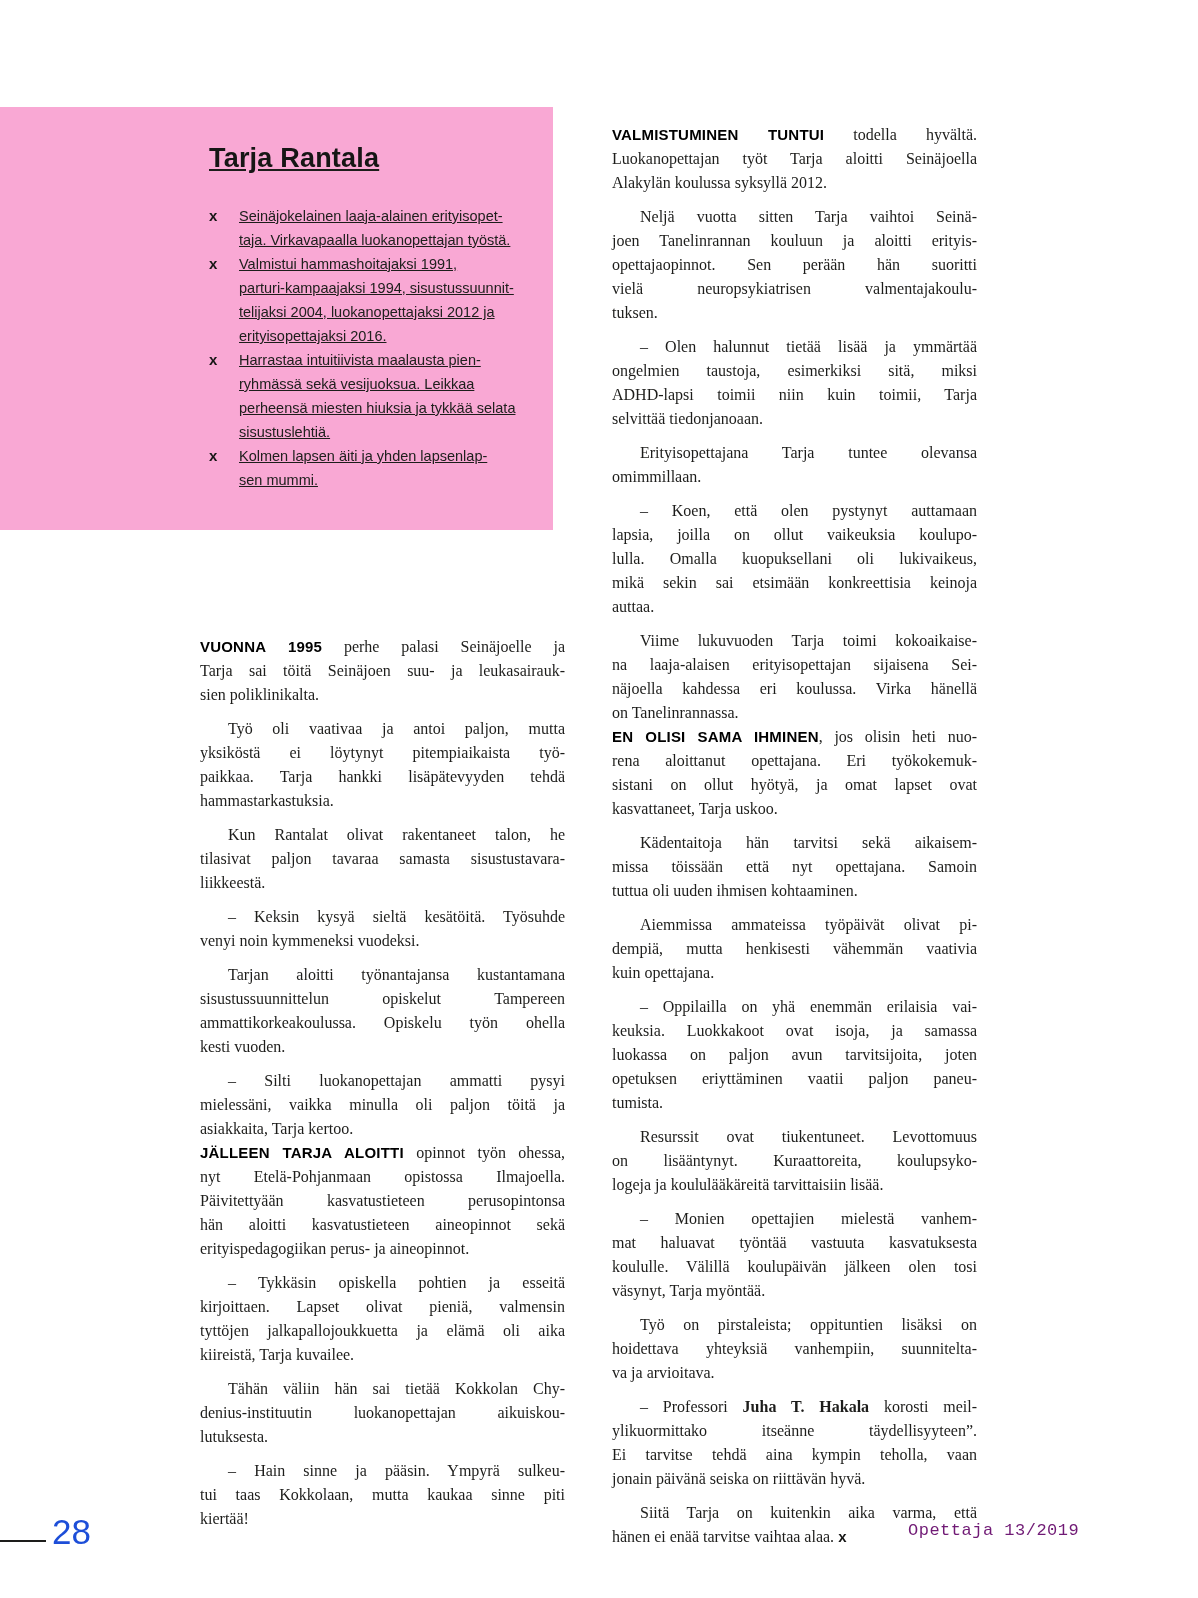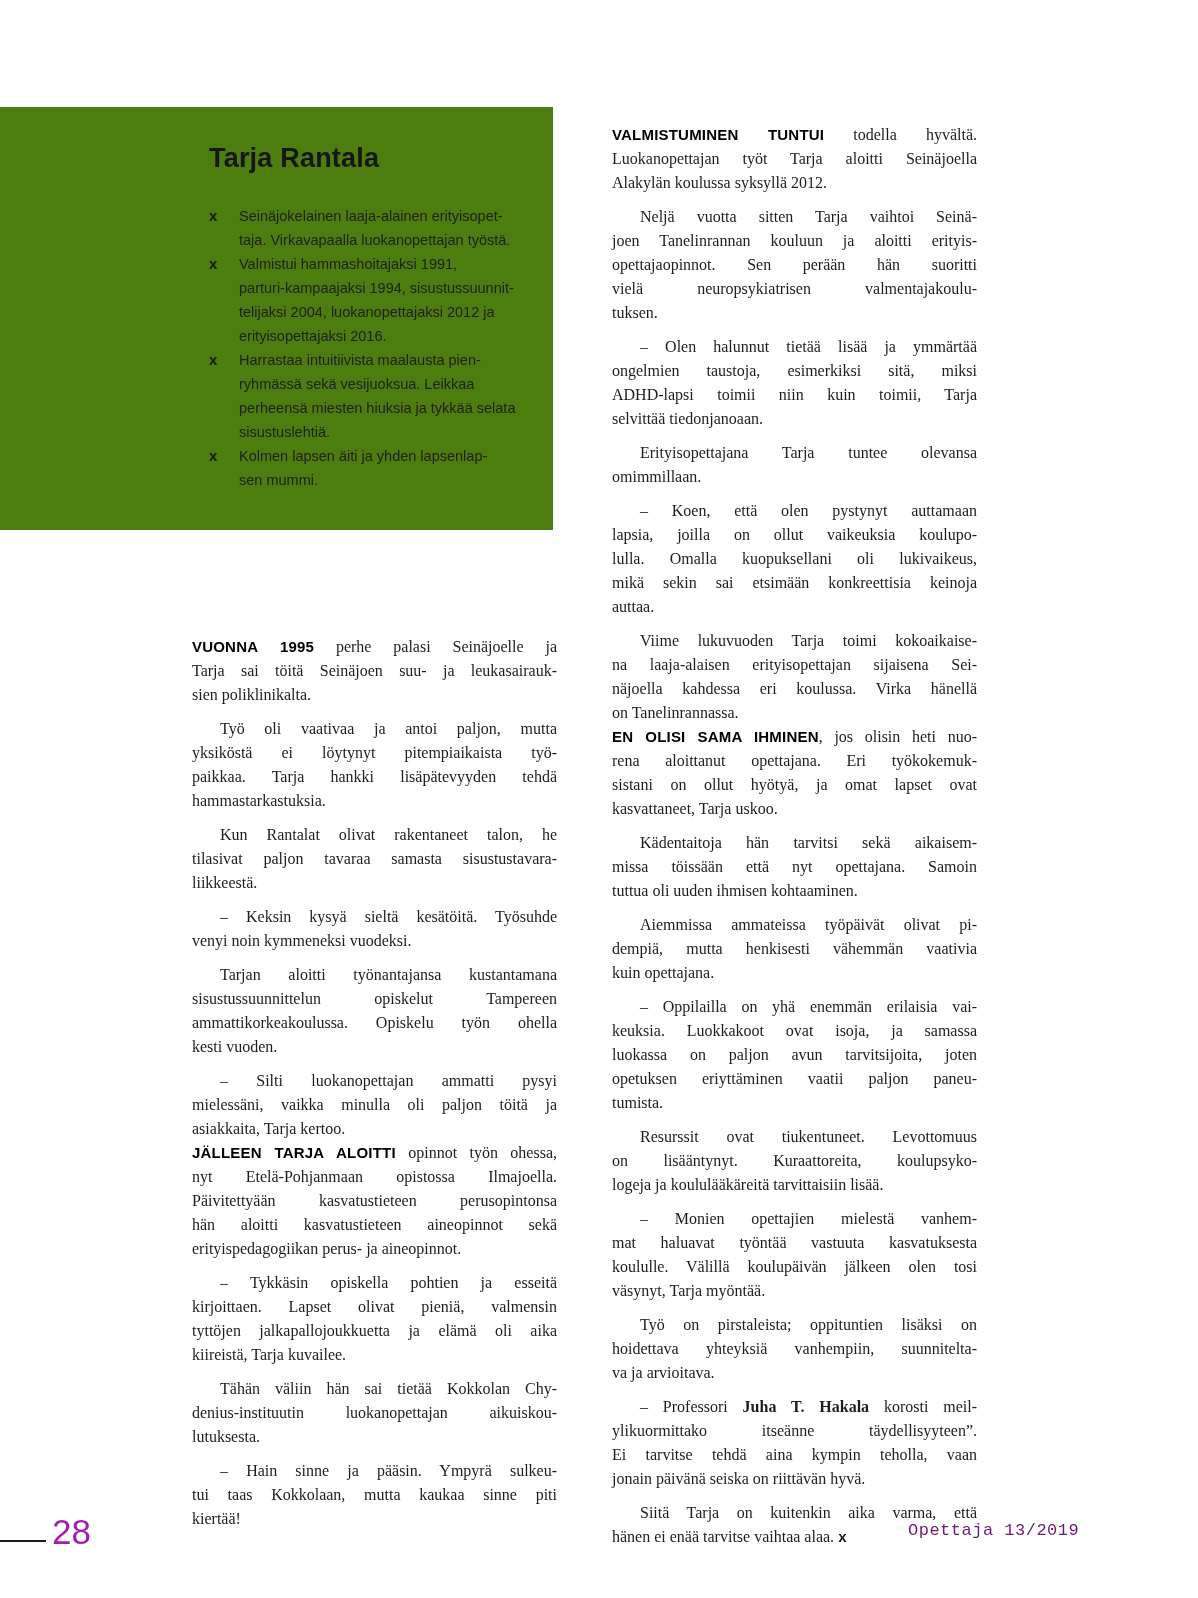--- a/index.html
+++ b/index.html
@@ -26,55 +26,55 @@
     font-size:14.5px; line-height:24px; color:#20201e;
   }
   .bullet-x {
     position:absolute; left:0; top:0;
     font-weight:bold; font-size:15px; color:#161615;
   }
   .item-text { white-space:pre-line; }
 
   
   .col { position:absolute; width:365px; font-size:16px; line-height:24px; }
-  .col-left  { left:192px; top:635px; }
+  .col-left  { left:200px; top:635px; }
   .col-right { left:612px; top:123px; }
   .para { margin:0; }
   .para.gap { }
   .line { text-align:justify; }
   .line.j { text-align-last:justify; }
   .line.ind { padding-left:28px; box-sizing:border-box;margin-top:10px; }
   .lead {
     font-family:"Liberation Sans", sans-serif; font-weight:bold;
     font-size:15px; letter-spacing:0.2px; color:#000000;
   }
   .para strong { font-weight:bold; }
   .endmark {
     font-family:"Liberation Sans", sans-serif; font-weight:bold;
     font-size:15px; color:#161615;
   }
 
   
   .footer-rule { position:absolute; left:0; top:1540px; width:46px; height:2px; background:#1d1d1b; }
   .page-number {
     position:absolute; left:52px; top:1512px;
-    font-family:"Liberation Sans", sans-serif; font-size:35px; font-weight:400; color:#a21caf;
+    font-family:"Liberation Sans", sans-serif; font-size:35px; font-weight:400; color:#1d4ed8;
   }
   .issue {
     position:absolute; left:908px; top:1521px;
     font-family:"Liberation Mono","DejaVu Sans Mono",monospace;
     font-size:17px; color:#701a75; letter-spacing:0.5px;
   }
 </style>
 </head>
 <body>
 
 <div class="page">
 
-  <aside class="infobox" id="infobox" style="background: #4d7c0f;">
+  <aside class="infobox" id="infobox" style="background: #f9a8d4; text-decoration: underline;">
     <h2 class="infobox-title">Tarja Rantala</h2>
     <ul class="info-list" id="info-list">
         <li class="info-item">
           <span class="bullet-x">x</span>
           <div class="item-text">Seinäjokelainen laaja-alainen erityisopet-
 taja. Virkavapaalla luokanopettajan työstä.</div>
         </li>
         <li class="info-item">
           <span class="bullet-x">x</span>
           <div class="item-text">Valmistui hammashoitajaksi 1991,

